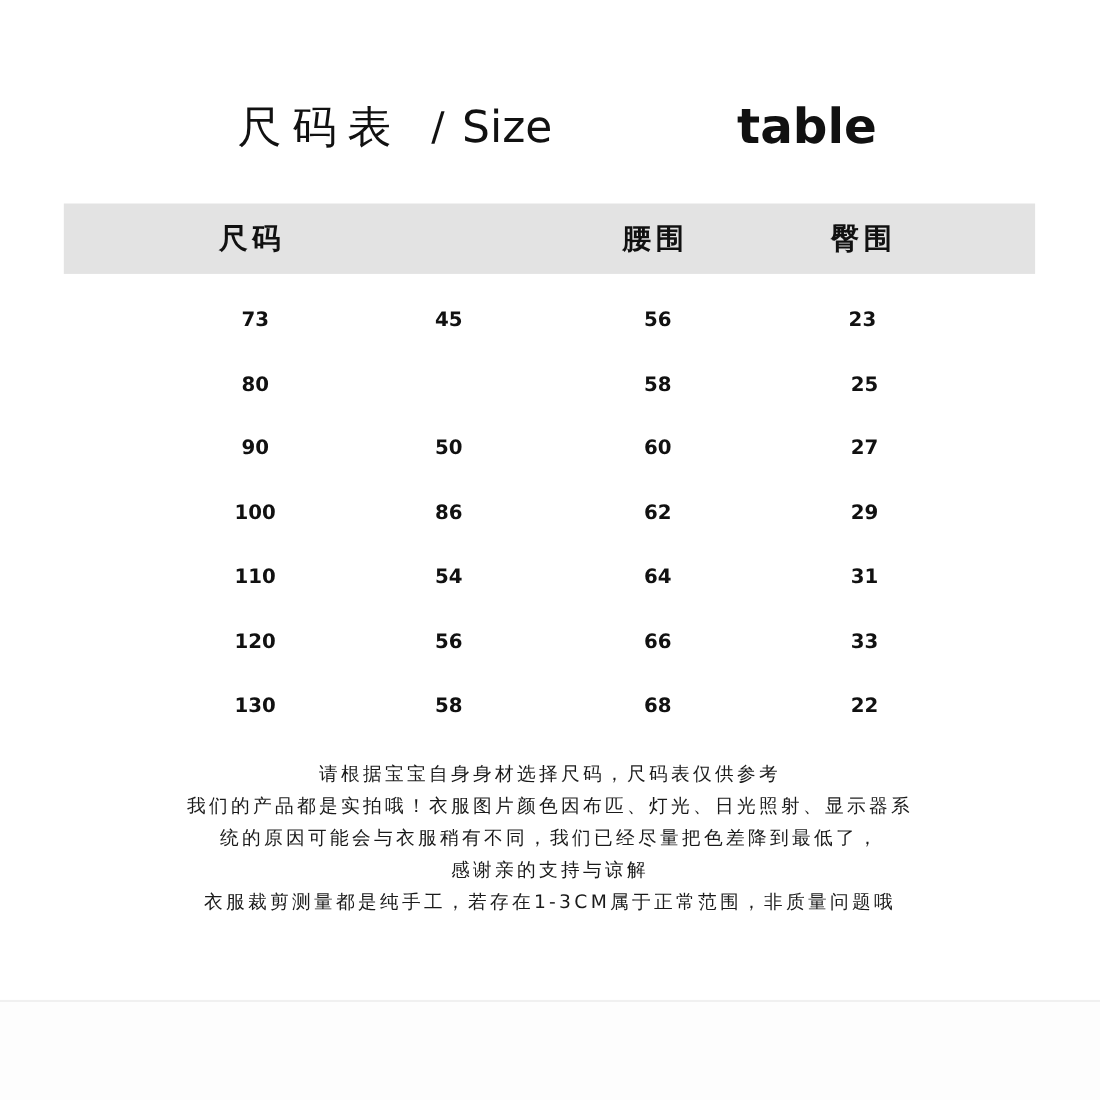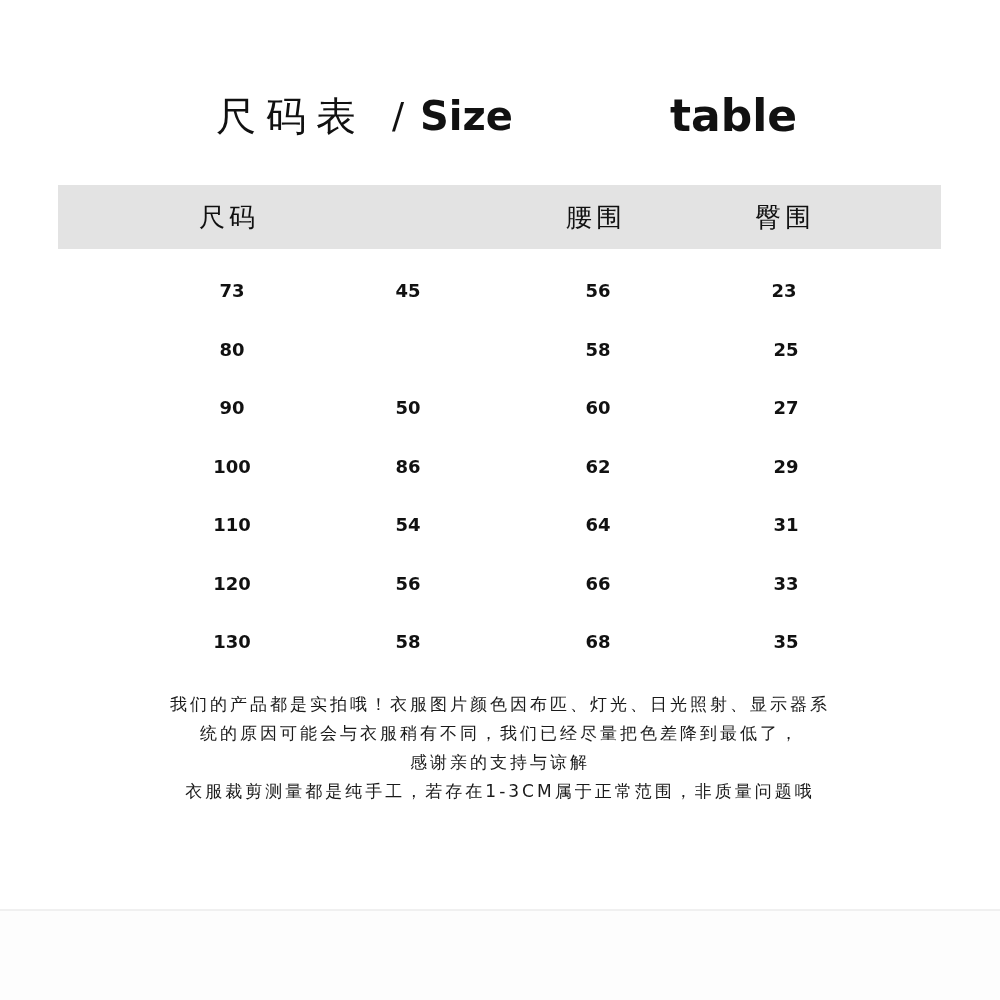--- a/index.html
+++ b/index.html
@@ -36,40 +36,41 @@
       left: 392px;
       top: 0;
       font-size: 36px;
       line-height: 56px;
     }
     .title-size {
       position: absolute;
       left: 420px;
       top: 0;
       font-size: 40px;
-      font-weight: bold;
+      font-weight: normal;
       line-height: 56px;
       font-family: "DejaVu Sans", sans-serif;
     }
     .title-table {
       position: absolute;
       left: 670px;
       top: 0;
       font-size: 44px;
       font-weight: bold;
       line-height: 56px;
       font-family: "DejaVu Sans", sans-serif;
     }
     .header-band {
       position: absolute;
       left: 58px;
       top: 185px;
       width: 883px;
       height: 64px;
       background: #e3e3e3;
+      font-weight: bold;
     }
     .col {
       position: absolute;
       width: 140px;
       text-align: center;
       transform: translateX(-50%);
     }
     .header-cell {
       top: 0;
       line-height: 64px;
@@ -172,25 +173,26 @@
   <div class="row">
     <div class="col cell" style="left:232px">120</div>
     <div class="col cell" style="left:408px">56</div>
     <div class="col cell" style="left:598px">66</div>
     <div class="col cell" style="left:786px">33</div>
   </div>
   <div class="row">
     <div class="col cell" style="left:232px">130</div>
     <div class="col cell" style="left:408px">58</div>
     <div class="col cell" style="left:598px">68</div>
-    <div class="col cell" style="left:786px">35</div>
+    <div class="col cell" style="left:786px">22</div>
   </div>
 </div>
 
 <div class="notes">
+  <div class="note-line">请根据宝宝自身身材选择尺码，尺码表仅供参考</div>
   <div class="note-line">我们的产品都是实拍哦！衣服图片颜色因布匹、灯光、日光照射、显示器系</div>
   <div class="note-line">统的原因可能会与衣服稍有不同，我们已经尽量把色差降到最低了，</div>
   <div class="note-line">感谢亲的支持与谅解</div>
   <div class="note-line">衣服裁剪测量都是纯手工，若存在1-3CM属于正常范围，非质量问题哦</div>
 </div>
 
 <div class="divider"></div>
 <div class="footer-area"></div>
 
 </body></html>

